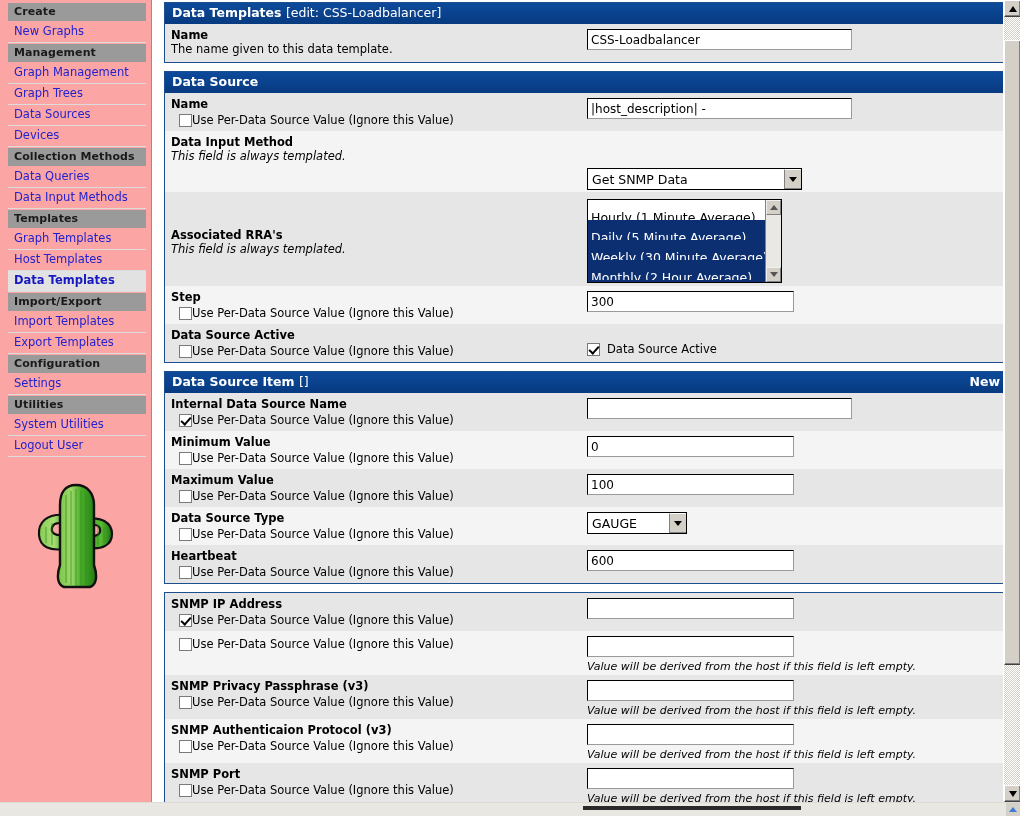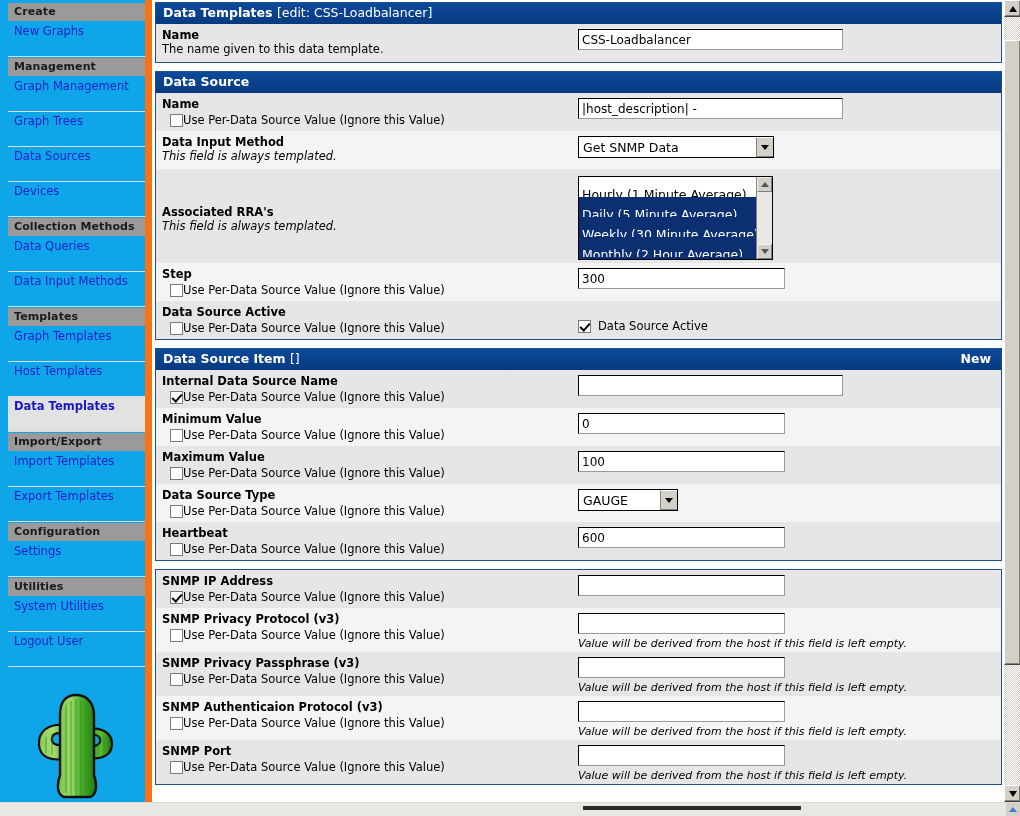--- a/index.html
+++ b/index.html
@@ -23,22 +23,22 @@
     width: 1020px;
     height: 802px;
     overflow: hidden;
   }
 
   
   .sidebar {
     width: 152px;
     min-width: 152px;
     height: 802px;
-    background: #0ea5e9;
-    border-right: 7px solid #f97316;
+    background: #fca5a5;
+    border-right: 1px solid #f97316;
     position: relative;
     overflow: hidden;
   }
   .sidebar-inner {
     width: 152px;
     padding: 2px 0 0 0;
   }
   .nav-head {
     margin: 1px 6px 1px 8px;
     background: #9a9a9a;
@@ -49,21 +49,21 @@
     line-height: 14px;
     height: 18px;
     letter-spacing: 0.1px;
   }
   .nav-item {
     margin: 0 6px 0 8px;
     padding: 2px 0 3px 6px;
     font-size: 11.5px;
     color: #2222cc;
     line-height: 14px;
-    height: 35px;
+    height: 21px;
     border-bottom: 1px solid #dcdcdc;
     cursor: pointer;
     white-space: nowrap;
     overflow: hidden;
   }
   .nav-item.selected {
     background: #e2e2e2;
     font-weight: bold;
     color: #1818c0;
     border-bottom: 1px solid #dcdcdc;
@@ -78,21 +78,21 @@
   .main {
     flex: 1;
     height: 802px;
     background: #ffffff;
     position: relative;
     overflow: hidden;
     padding: 0;
   }
   .main-scroll {
     position: absolute;
-    top: 0; left: 0;
+    top: 0; left: 9px;
     width: 853px;
     height: 802px;
     overflow: hidden;
   }
   .panel {
     margin: 2px 3px 8px 3px;
     border: 1px solid #1d4f8f;
     background: #ffffff;
   }
   .panel-head {
@@ -235,21 +235,21 @@
     align-items: center;
     justify-content: center;
   }
   .seldrop .arrowbtn i {
     display: block;
     width: 0; height: 0;
     border-left: 4px solid transparent;
     border-right: 4px solid transparent;
     border-top: 5px solid #000;
   }
-  .seldrop.w215 { width: 196px; }
+  .seldrop.w215 { width: 215px; margin-top: 32px; }
   .seldrop.w100 { width: 100px; gap: 20px; }
 
   .listbox {
     border: 1px solid #000000;
     background: #ffffff;
     width: 195px;
     height: 84px;
     display: flex;
     position: relative;
     overflow: hidden;
@@ -653,21 +653,20 @@
                     <span class="cb checked"></span>
                     <span>Use Per-Data Source Value (Ignore this Value)</span>
                   </div>
                 </div>
                 <div class="fright">
                   <input class="txtin w207" type="text" value="" style="">
                 </div>
               </div>
               <div class="frow alt0">
                 <div class="fleft">
-                  <div class="flabel">SNMP Privacy Protocol (v3)</div>
                   <div class="fcheckline">
                     <span class="cb"></span>
                     <span>Use Per-Data Source Value (Ignore this Value)</span>
                   </div>
                 </div>
                 <div class="fright">
                   <input class="txtin w207" type="text" value="" style="">
                   <div class="hinttxt">Value will be derived from the host if this field is left empty.</div>
                 </div>
               </div>

